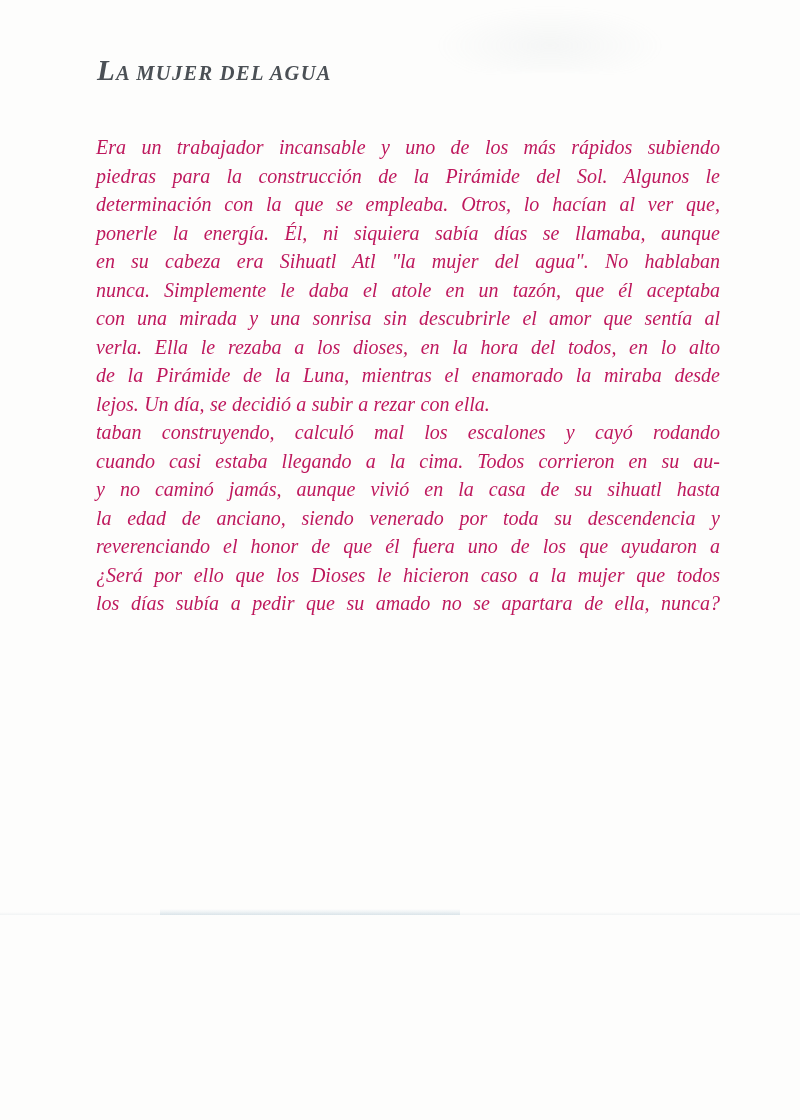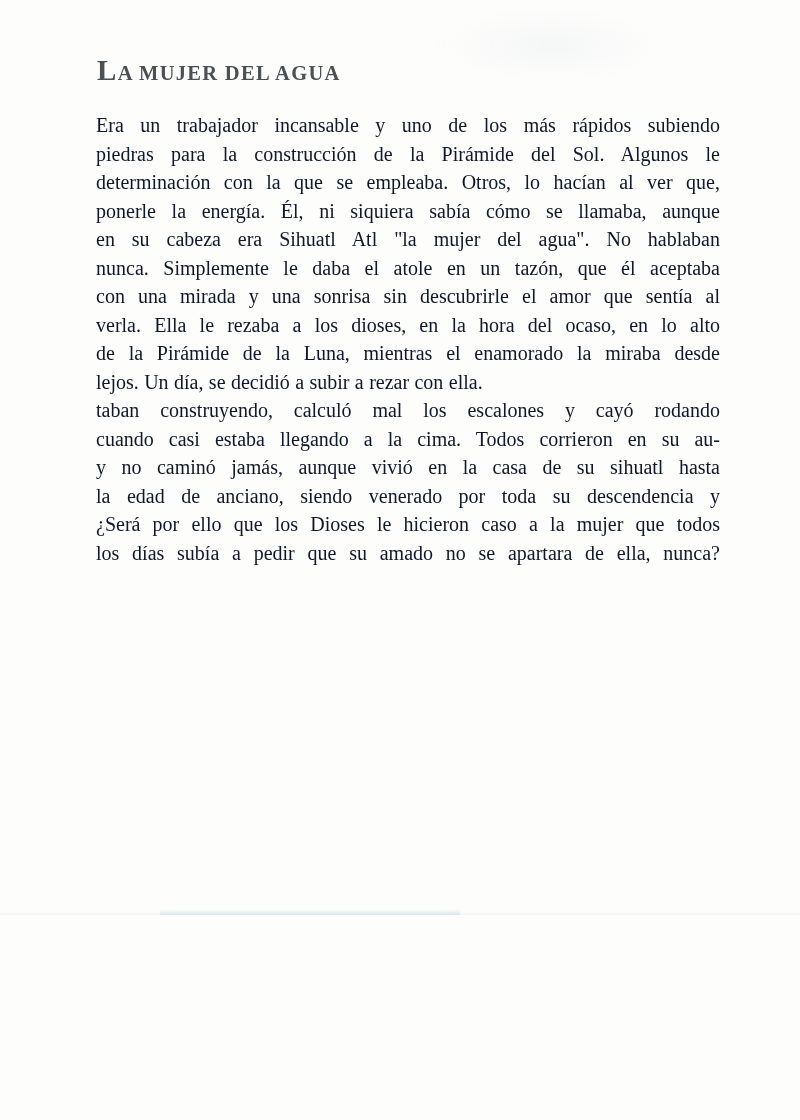--- a/index.html
+++ b/index.html
@@ -8,44 +8,45 @@
     background: #fdfdfc;
   }
   .page {
     position: relative;
     width: 800px;
     height: 915px;
     background: #fdfdfc;
     font-family: "Liberation Serif", serif;
     color: #43484d;
     overflow: hidden;
+    font-style: italic;
   }
   .chapter-title {
     position: absolute;
     left: 97px;
     top: 52px;
     margin: 0;
     font-size: 20.5px;
     font-weight: bold;
     letter-spacing: 1.3px;
     color: #4b5055;
     line-height: 1.25;
     white-space: nowrap;
   }
   .chapter-title::first-letter {
     font-size: 29px;
   }
   .body-text {
     position: absolute;
     left: 96px;
-    top: 111px;
+    top: 133px;
     width: 624px;
     font-size: 20px;
     line-height: 28.5px;
-    color: #0f172a;
+    color: #be185d;
   }
   .line {
     text-align: justify;
     text-align-last: justify;
     word-spacing: 0.02em;
   }
   .line.par-end {
     text-align-last: left;
   }
   .line.indent {
@@ -94,31 +95,32 @@
 <div class="page">
 
   <div class="artifact-ghost-top"></div>
 
   <h1 class="chapter-title">LA MUJER DEL AGUA</h1>
 
   <div class="body-text">
     <div class="line">Era un trabajador incansable y uno de los más rápidos subiendo</div>
     <div class="line">piedras para la construcción de la Pirámide del Sol. Algunos le</div>
     <div class="line">determinación con la que se empleaba. Otros, lo hacían al ver que,</div>
-    <div class="line">ponerle la energía. Él, ni siquiera sabía cómo se llamaba, aunque</div>
+    <div class="line">ponerle la energía. Él, ni siquiera sabía días se llamaba, aunque</div>
     <div class="line">en su cabeza era Sihuatl Atl "la mujer del agua". No hablaban</div>
     <div class="line">nunca. Simplemente le daba el atole en un tazón, que él aceptaba</div>
     <div class="line">con una mirada y una sonrisa sin descubrirle el amor que sentía al</div>
-    <div class="line">verla. Ella le rezaba a los dioses, en la hora del ocaso, en lo alto</div>
+    <div class="line">verla. Ella le rezaba a los dioses, en la hora del todos, en lo alto</div>
     <div class="line">de la Pirámide de la Luna, mientras el enamorado la miraba desde</div>
     <div class="line par-end">lejos. Un día, se decidió a subir a rezar con ella.</div>
     <div class="line">taban construyendo, calculó mal los escalones y cayó rodando</div>
     <div class="line">cuando casi estaba llegando a la cima. Todos corrieron en su au-</div>
     <div class="line">y no caminó jamás, aunque vivió en la casa de su sihuatl hasta</div>
     <div class="line">la edad de anciano, siendo venerado por toda su descendencia y</div>
+    <div class="line">reverenciando el honor de que él fuera uno de los que ayudaron a</div>
     <div class="line">¿Será por ello que los Dioses le hicieron caso a la mujer que todos</div>
     <div class="line">los días subía a pedir que su amado no se apartara de ella, nunca?</div>
   </div>
 
   <div class="page-number">360</div>
 
   <div class="artifact-bottom-tint"></div>
   <div class="artifact-bottom-edge"></div>
 
 </div>

